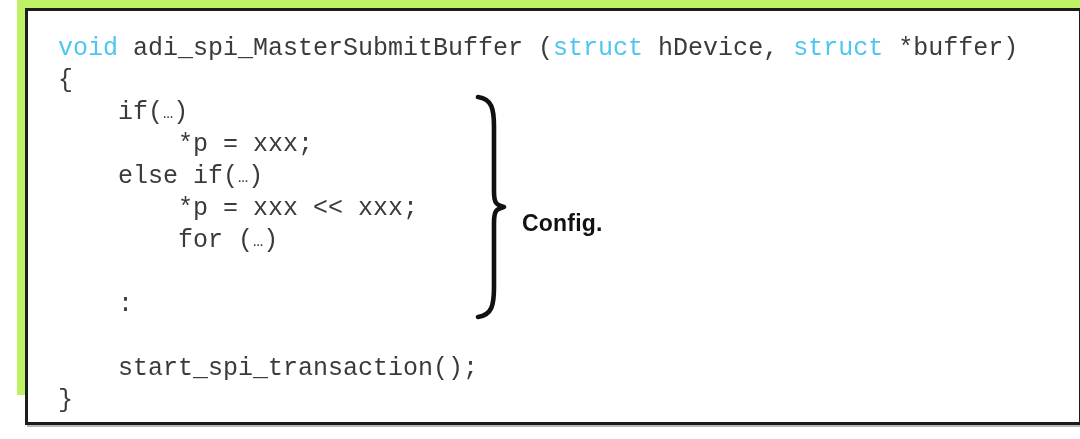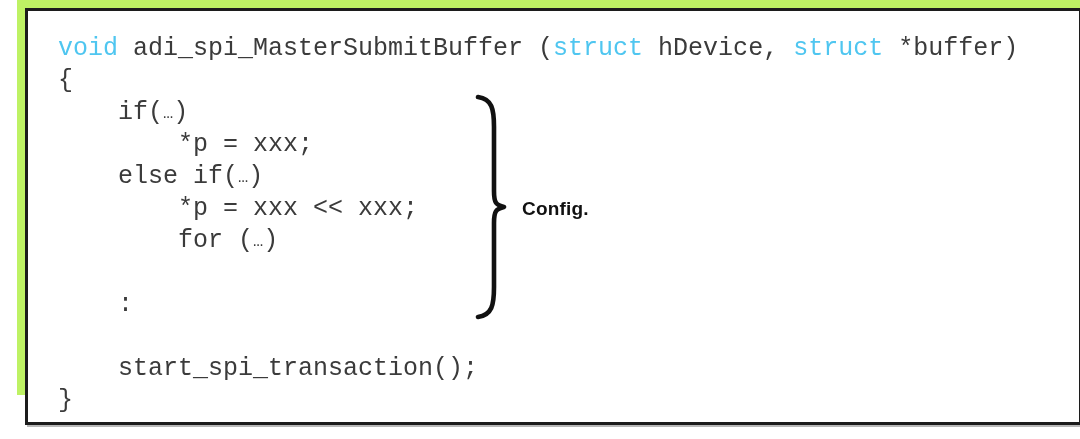--- a/index.html
+++ b/index.html
@@ -74,27 +74,27 @@
   #brace-icon {
     position: absolute;
     left: 0;
     top: 0;
     width: 36px;
     height: 228px;
   }
   #config-label {
     position: absolute;
     left: 50px;
-    top: 2px;
+    top: 16px;
     height: 228px;
     display: flex;
     align-items: center;
     font-family: "Liberation Sans", sans-serif;
     font-weight: bold;
-    font-size: 19px;
+    font-size: 23px;
     color: #111111;
     letter-spacing: 0.2px;
     white-space: nowrap;
   }
 </style>
 </head>
 <body>
 
 <div id="slide">
 

